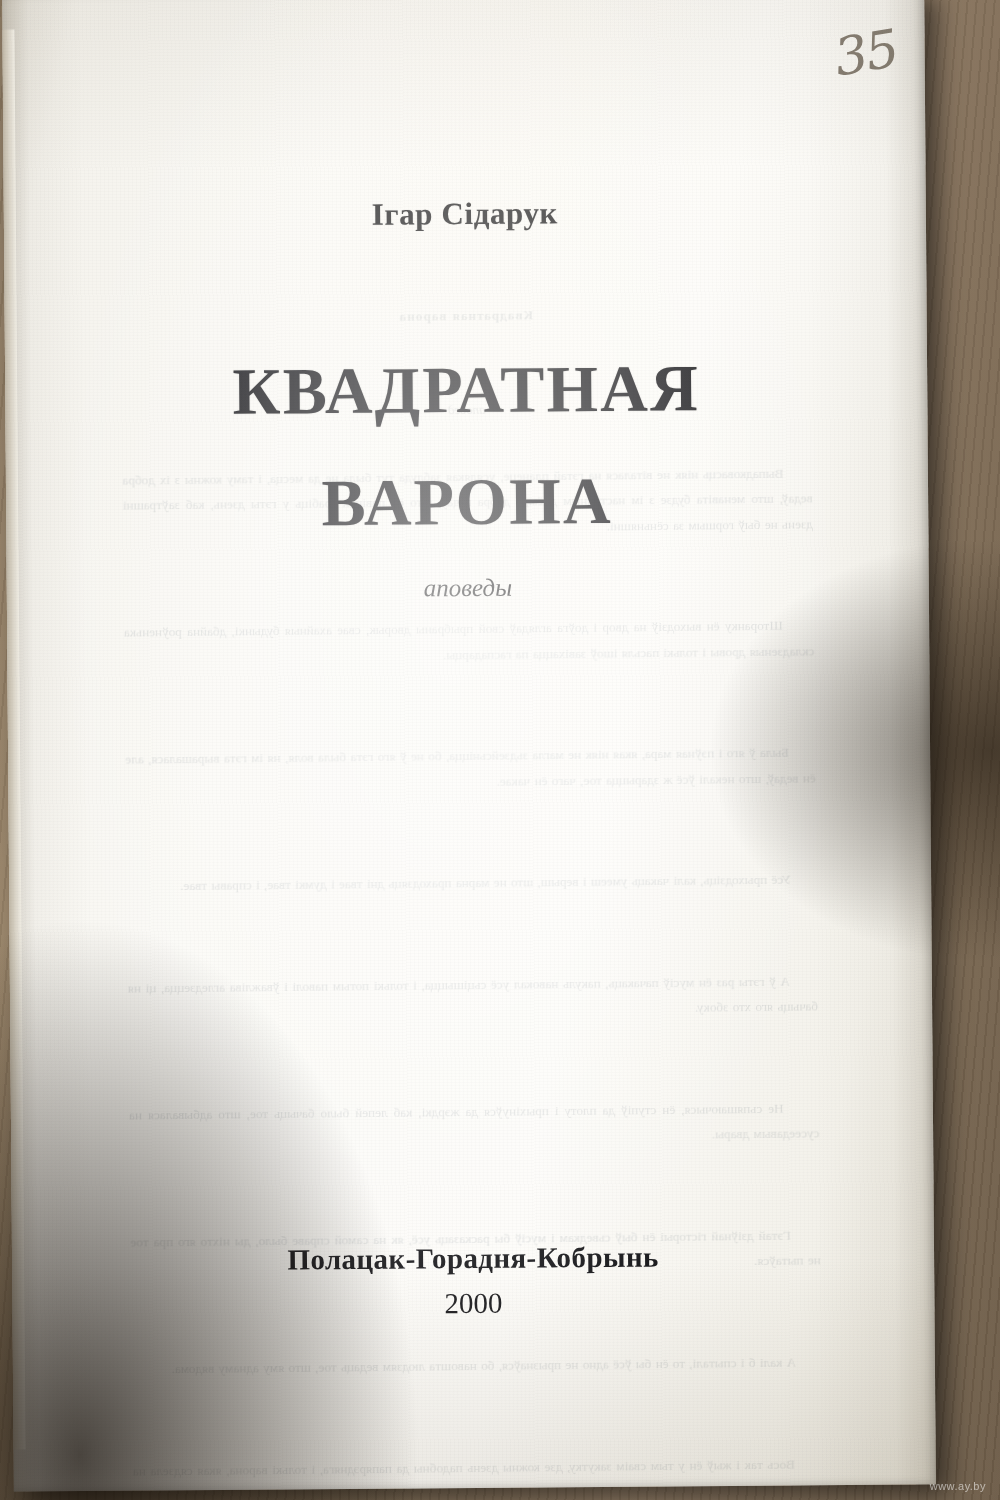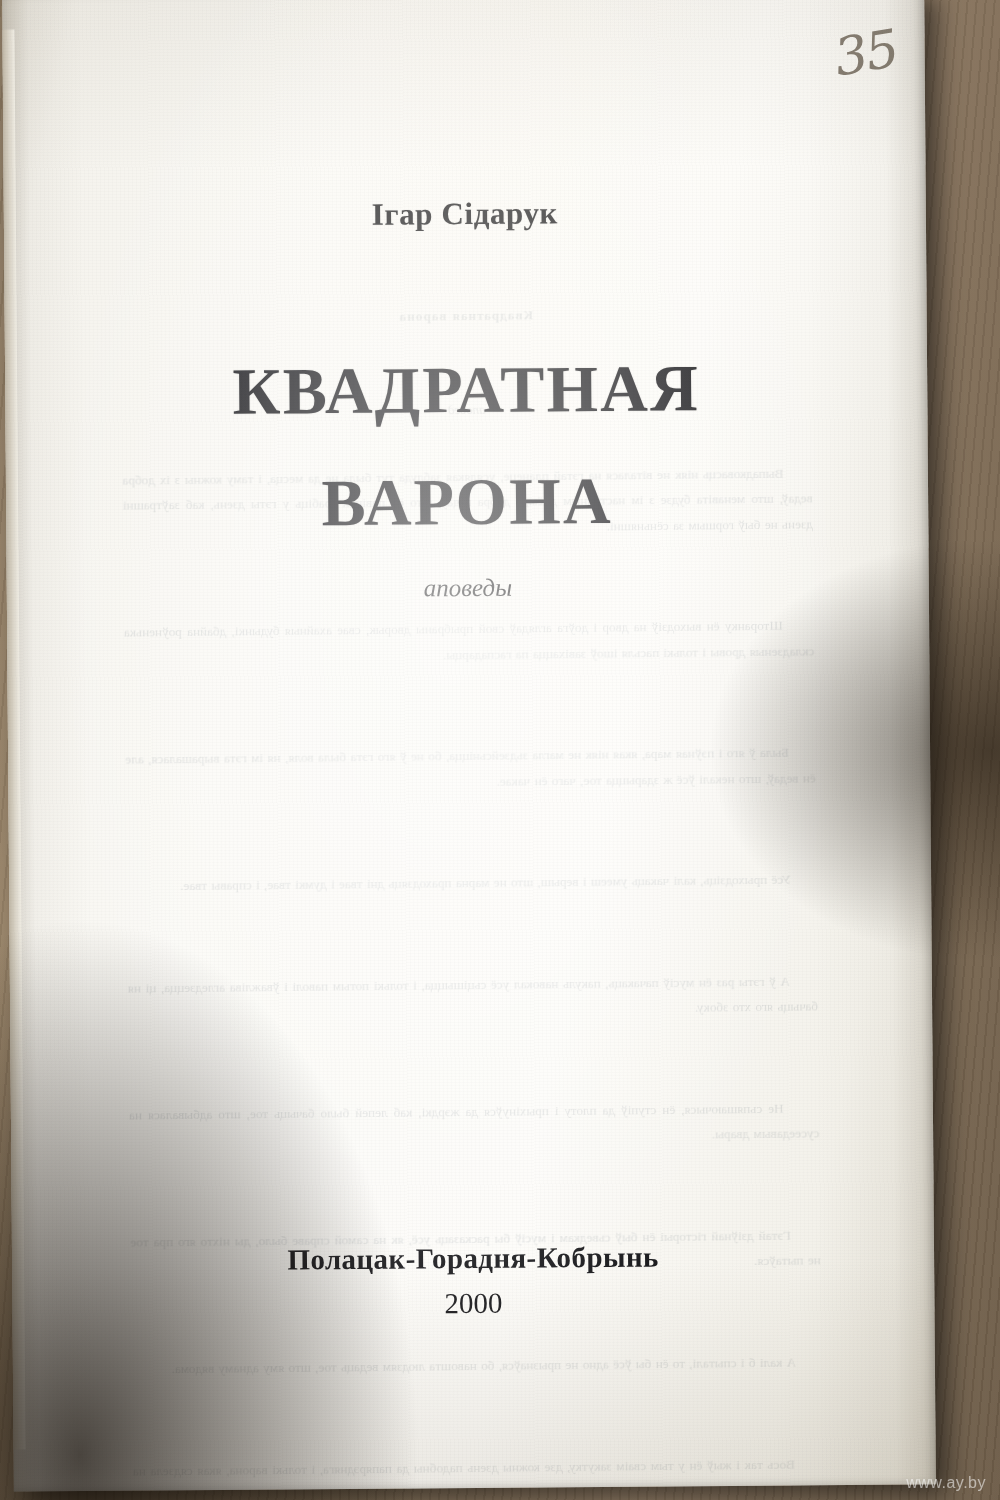--- a/index.html
+++ b/index.html
@@ -182,21 +182,21 @@
     letter-spacing: -2px;
   }
 
   
   #watermark {
     position: absolute;
     right: 14px;
     bottom: 8px;
     z-index: 40;
     font-family: "Liberation Sans", sans-serif;
-    font-size: 16px;
+    font-size: 11px;
     color: rgba(255,255,255,0.55);
     letter-spacing: 0.5px;
   }
 
   
   #grain {
     position: absolute; inset: 0;
     z-index: 22;
     background-image:
       repeating-linear-gradient(0deg, rgba(0,0,0,0.012) 0 1px, rgba(255,255,255,0) 1px 3px),

